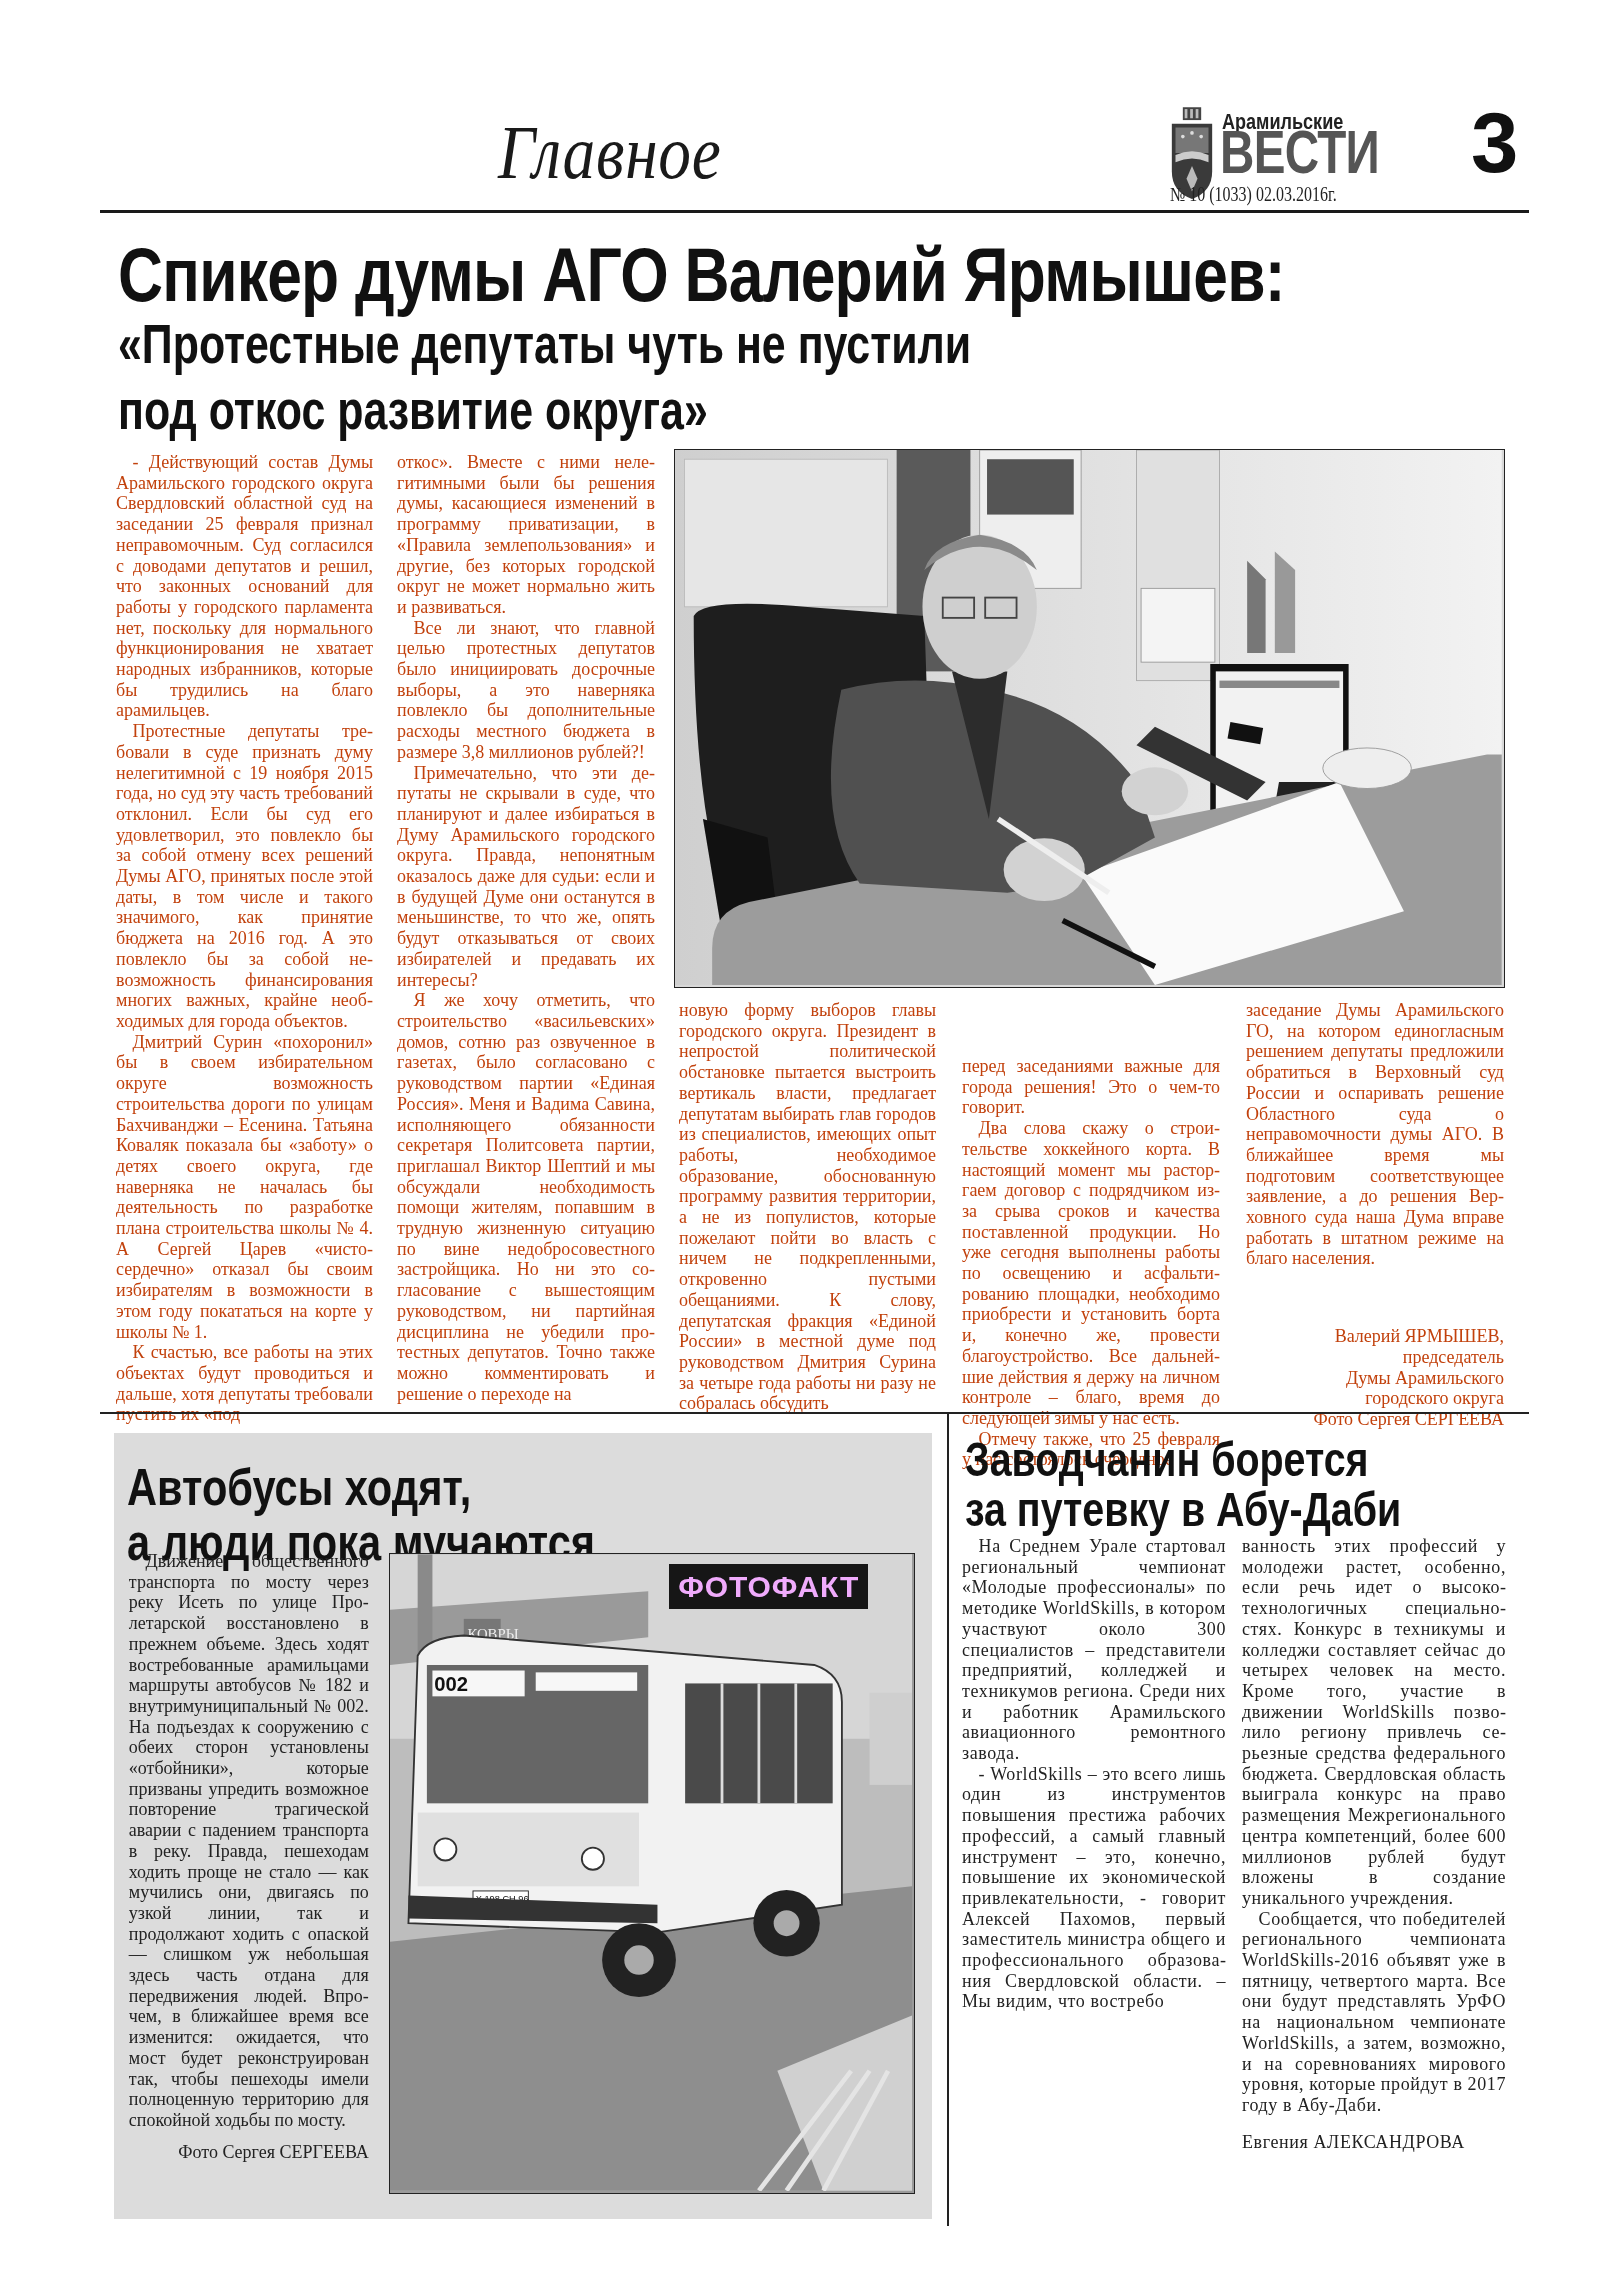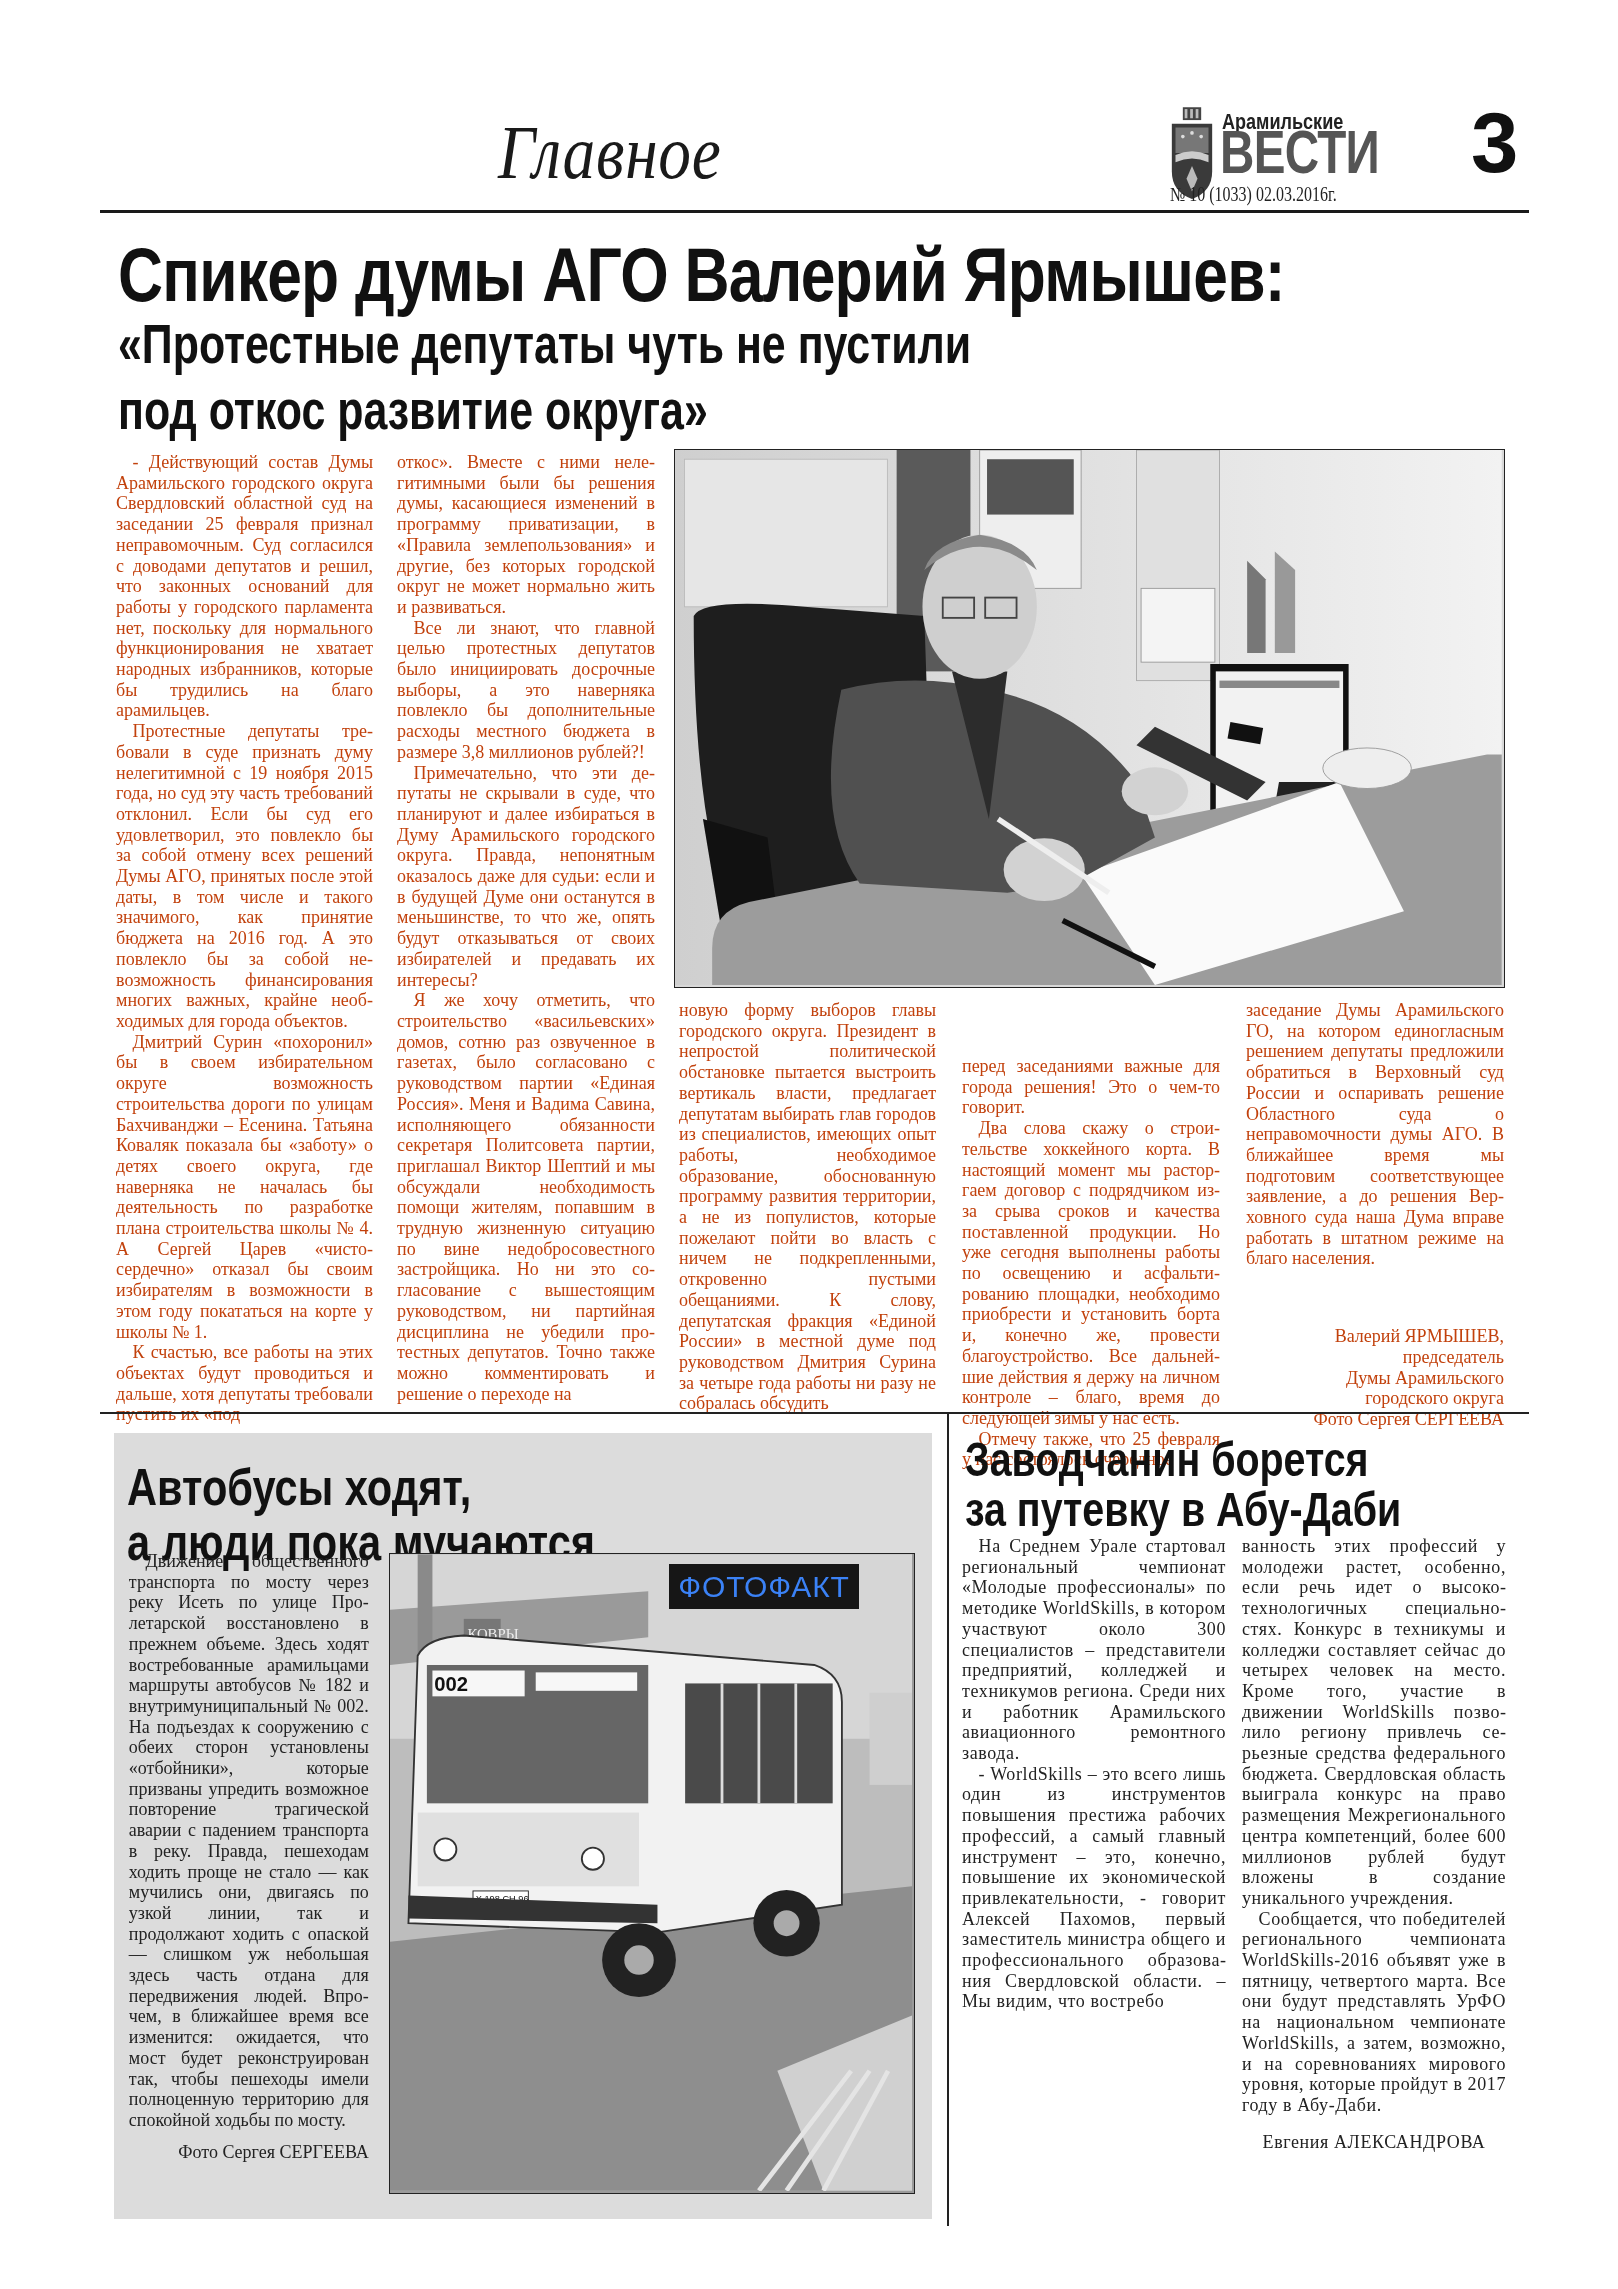--- a/index.html
+++ b/index.html
@@ -42,31 +42,31 @@
 
   
   .bus-box { position: absolute; left: 114px; top: 1433px; width: 818px; height: 786px; background: #dcdcdc; }
   .bus-headline { position: absolute; left: 13px; font-family: "Liberation Sans", sans-serif; font-weight: bold; font-size: 52px; line-height: 1; color: #111; white-space: nowrap; transform: scaleX(0.8); transform-origin: left top; }
   .bh1 { top: 28px; }
   .bh2 { top: 83px; }
   .bus-text { position: absolute; left: 14.8px; top: 118px; width: 240px; font-size: 18px; line-height: 20.7px; text-align: justify; color: #222; }
   .bus-text p { text-indent: 16.6px; }
   .bus-credit { position: absolute; left: 14.8px; top: 709px; width: 240px; text-align: right; font-size: 18px; color: #222; }
   .bus-photo { position: absolute; left: 275px; top: 120px; width: 526px; height: 641px; border: 1.8px solid #222; overflow: hidden; background: #9a9a9a; }
-  .fotofakt { position: absolute; left: 279px; top: 10px; background: #161616; color: #3b82f6; font-family: "Liberation Sans", sans-serif; font-weight: normal; font-size: 30px; padding: 5.5px 9.2px; letter-spacing: 0.9px; text-align: right; }
+  .fotofakt { position: absolute; left: 279px; top: 10px; background: #161616; color: #f0abfc; font-family: "Liberation Sans", sans-serif; font-weight: bold; font-size: 30px; padding: 5.5px 9.2px; letter-spacing: 0.9px; text-align: right; }
 
   
   .ws-headline { position: absolute; left: 965px; font-family: "Liberation Sans", sans-serif; font-weight: bold; font-size: 48px; line-height: 1; color: #111; white-space: nowrap; transform: scaleX(0.82); transform-origin: left top; }
   .wh1 { top: 1436px; }
   .wh2 { top: 1486px; }
   .ws-col { position: absolute; font-size: 18px; line-height: 20.7px; text-align: justify; color: #222; letter-spacing: 0.6px; }
   .ws-col p { text-indent: 16.6px; }
   .w1 { left: 962px; top: 1536px; width: 264px; }
   .w2 { left: 1242px; top: 1536px; width: 264px; }
-  .ws-credit { text-align: center; margin-top: 16.6px; text-indent: 0 !important; }
+  .ws-credit { margin-top: 16.6px; text-indent: 0 !important; }
 </style>
 </head>
 <body>
 
 <div class="section-title">Главное</div>
 
 <div class="logo">
   <svg class="logo-crest" viewBox="0 0 48 102">
     <rect x="14" y="0" width="20" height="14" fill="#444"></rect>
     <rect x="16" y="2" width="3" height="10" fill="#bbb"></rect>

